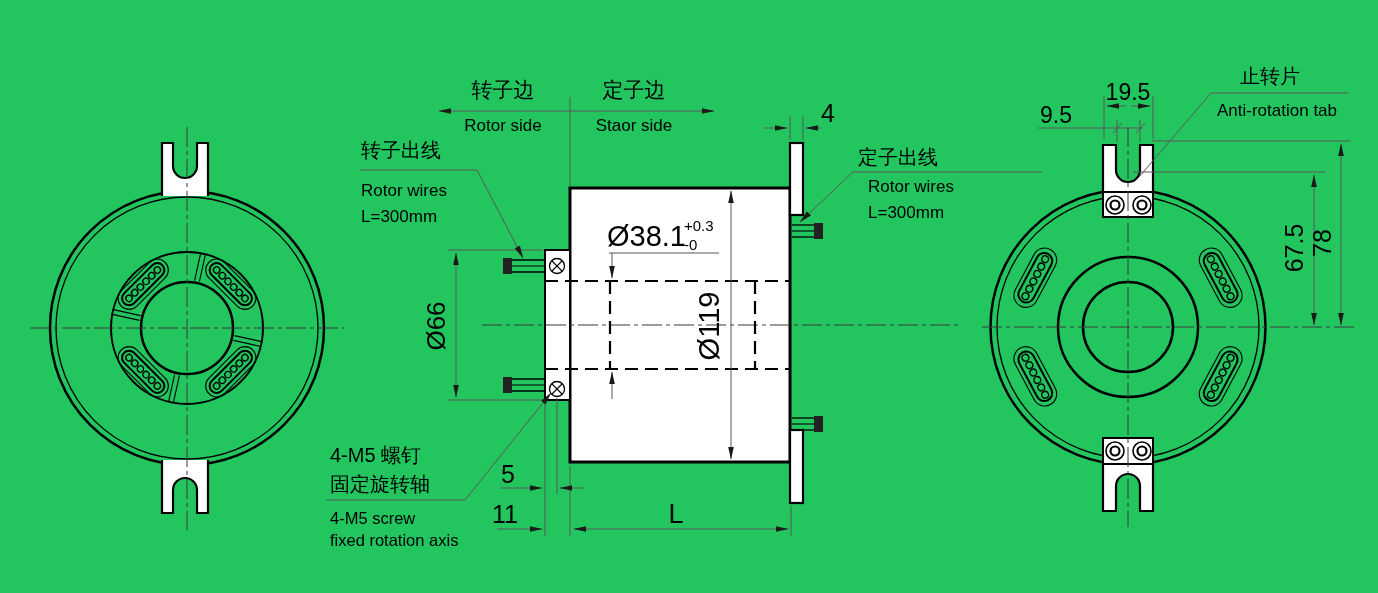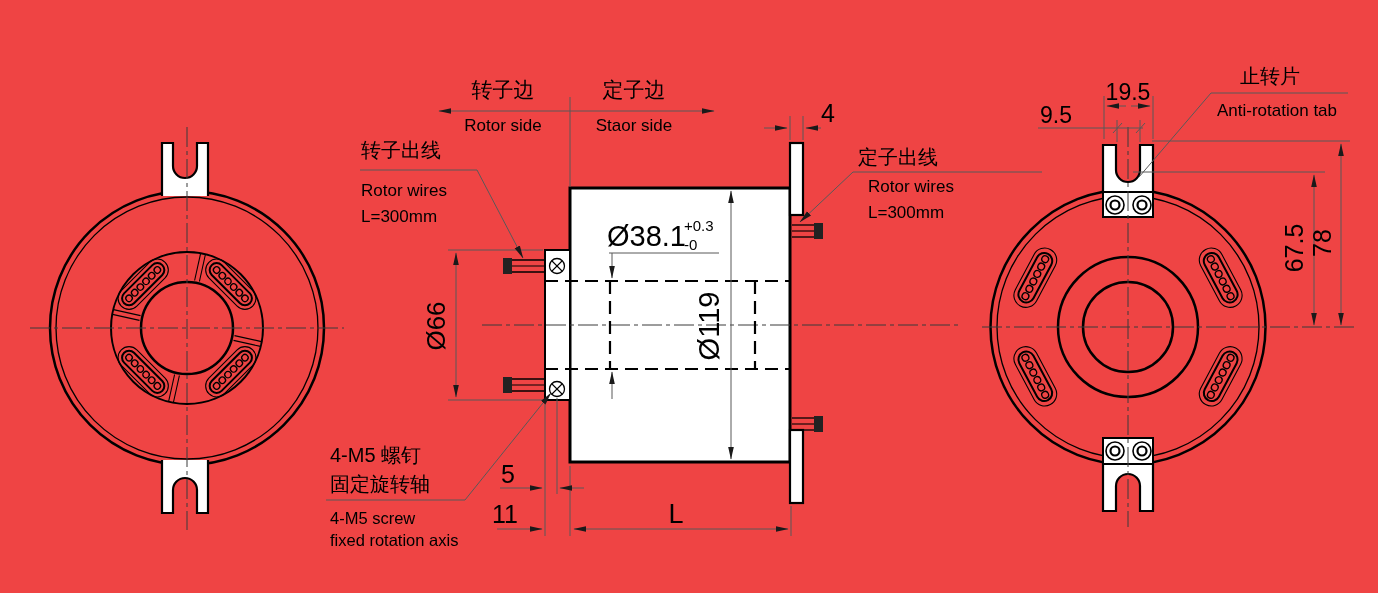--- a/index.html
+++ b/index.html
@@ -1,16 +1,16 @@
 <!DOCTYPE html>
 <html><head>
 <meta charset="utf-8">
 <style>
   html,body{margin:0;padding:0;background:#ffffff;}
-  .stage{position:relative;width:1378px;height:593px;background:#ef4444;overflow:hidden;
+  .stage{position:relative;width:1378px;height:593px;background:#22c55e;overflow:hidden;
          font-family:"Liberation Sans",sans-serif;}
   svg text{fill:#000;font-family:"Liberation Sans",sans-serif;}
   .obj{stroke:#000;fill:none;}
   .w30{stroke-width:3;} .w25{stroke-width:2.5;} .w22{stroke-width:2.2;}
   .w20{stroke-width:2;} .w16{stroke-width:1.6;} .w13{stroke-width:1.3;} .w11{stroke-width:1.1;}
   .wfill{fill:#ffffff;}
   .dim{stroke:#595959;stroke-width:1;fill:none;}
   .cl{stroke:#3a3a3a;stroke-width:1;fill:none;stroke-dasharray:20 4 4 4;}
   .dash{stroke:#000;stroke-width:2.2;fill:none;stroke-dasharray:13 7;}
   .t17{font-size:17px;} .t165{font-size:16.5px;} .t20{font-size:20px;} .t21{font-size:21px;}

